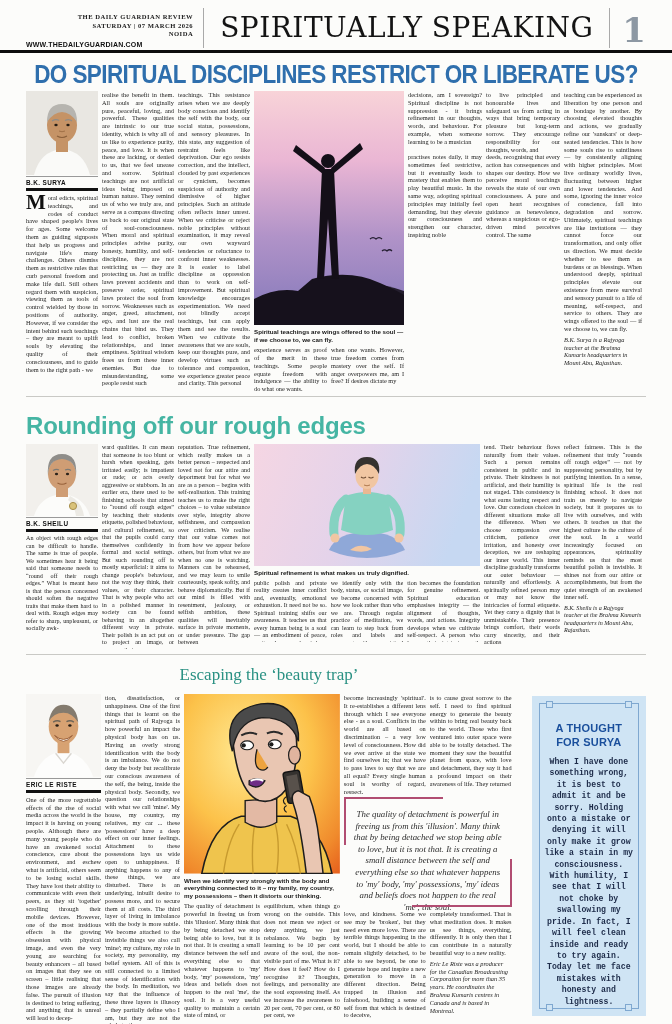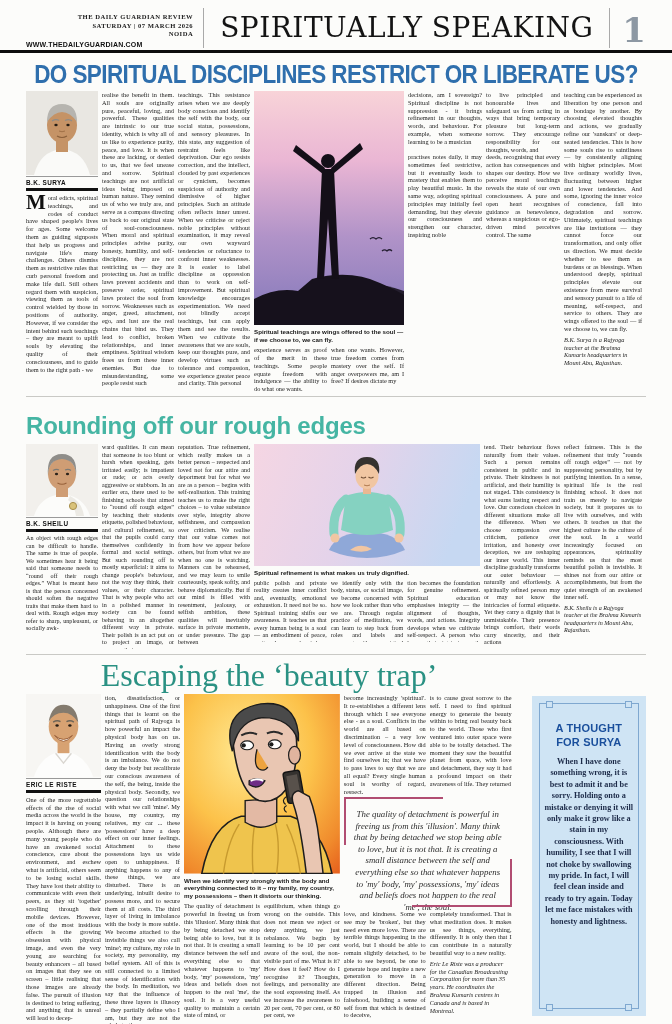--- a/index.html
+++ b/index.html
@@ -13,21 +13,21 @@
   .website{font-family:"Liberation Sans",sans-serif;font-size:7px;font-weight:bold;color:#111;margin-top:3px;letter-spacing:.2px;}
   .mast-div{width:1px;background:#a9a9a9;height:40px;}
   .section-title{font-family:"DejaVu Serif",serif;font-size:28px;color:#141414;padding:0 16px;white-space:nowrap;line-height:40px;letter-spacing:.5px;}
   .page-num{font-family:"DejaVu Serif",serif;font-weight:bold;font-size:34px;color:#8d98a3;padding-left:12px;line-height:36px;}
   .mast-rule{height:3px;background:#0d0d0d;margin-top:2px;}
   
   .headline1{font-family:"Liberation Sans",sans-serif;font-weight:bold;font-size:22.5px;letter-spacing:-.6px;
              color:#2f6fad;text-align:center;margin:6px 26px 2px;transform:scaleY(1.18);transform-origin:top;height:30px;white-space:nowrap;}
   .headline2{font-family:"Liberation Sans",sans-serif;font-weight:bold;font-size:24px;line-height:26px;
              color:#45b5a3;letter-spacing:-.2px;margin:16px 26px 5px;}
-  .headline3{font-family:"Liberation Serif",serif;font-size:32px;line-height:30px;color:#2a9183;
+  .headline3{font-family:"Liberation Serif",serif;font-size:17px;line-height:30px;color:#2a9183;
              margin:2px 160px 4px 26px;text-align:center;}
   .sep{height:1px;background:#c9c9c5;margin:5px 26px;}
   
   .grid{display:flex;gap:4px;margin:0 26px;}
   .a1{height:300px;} .a2{height:205px;} .a3{height:334px;}
   .col{overflow:hidden;box-sizing:border-box;}
   .w72{width:72px;} .w76{width:76px;} .w78{width:78px;}
   .wimg1{width:150px;} .wq1{width:152px;} .wimg2{width:226px;} .wimg3{width:158px;} .wq3{width:170px;} .wthought{width:132px;padding-left:16px;}
   .body-col{font-size:6.3px;line-height:7.8px;text-align:justify;color:#1b1b1b;}
   .a2 .body-col{font-size:6.1px;line-height:7.5px;}
@@ -49,21 +49,21 @@
   .pq2::before{content:"";position:absolute;top:0;left:0;width:58%;height:42%;border-top:2.5px solid #b14d72;border-left:2.5px solid #b14d72;}
   .pq2::after{content:"";position:absolute;bottom:0;right:0;width:58%;height:42%;border-bottom:2.5px solid #b14d72;border-right:2.5px solid #b14d72;}
   .qtop{height:62px;} .q3top{height:100px;}
   
   .thought{background:#cfe4f4;height:320px;box-sizing:border-box;position:relative;padding:26px 12px 0;margin-top:2px;}
   .thought-frame{position:absolute;inset:7px;border:1px solid #7fa8d0;pointer-events:none;}
   .knob{position:absolute;width:5px;height:5px;background:#cfe4f4;border:1px solid #7fa8d0;}
   .knob.tl{top:-3px;left:6px;} .knob.tr{top:-3px;right:6px;} .knob.bl{bottom:-3px;left:6px;} .knob.br{bottom:-3px;right:6px;}
   .thought-title{font-family:"Liberation Sans",sans-serif;font-weight:bold;font-size:11px;line-height:13.5px;
                  color:#1a4f9c;text-align:center;margin-bottom:7px;letter-spacing:.2px;}
-  .thought-body{font-family:Liberation Serif, serif;font-weight:bold;font-size:8.2px;line-height:11.4px;
+  .thought-body{font-family:Liberation Mono, monospace;font-weight:bold;font-size:8.2px;line-height:11.4px;
                 color:#1d2b49;text-align:center;}
 </style>
 </head>
 <body>
 
 <div class="page">
 
   <div class="masthead">
     <div class="mast-left">
       <div class="paper-info">

